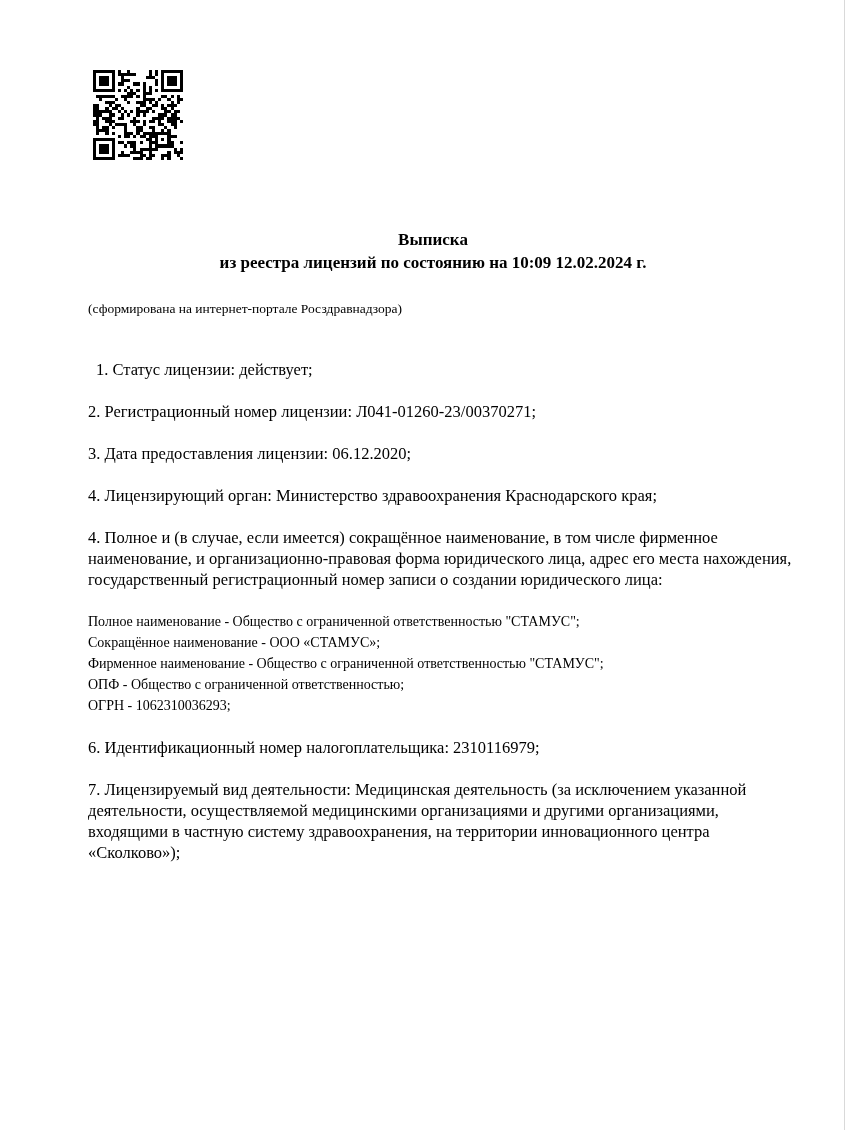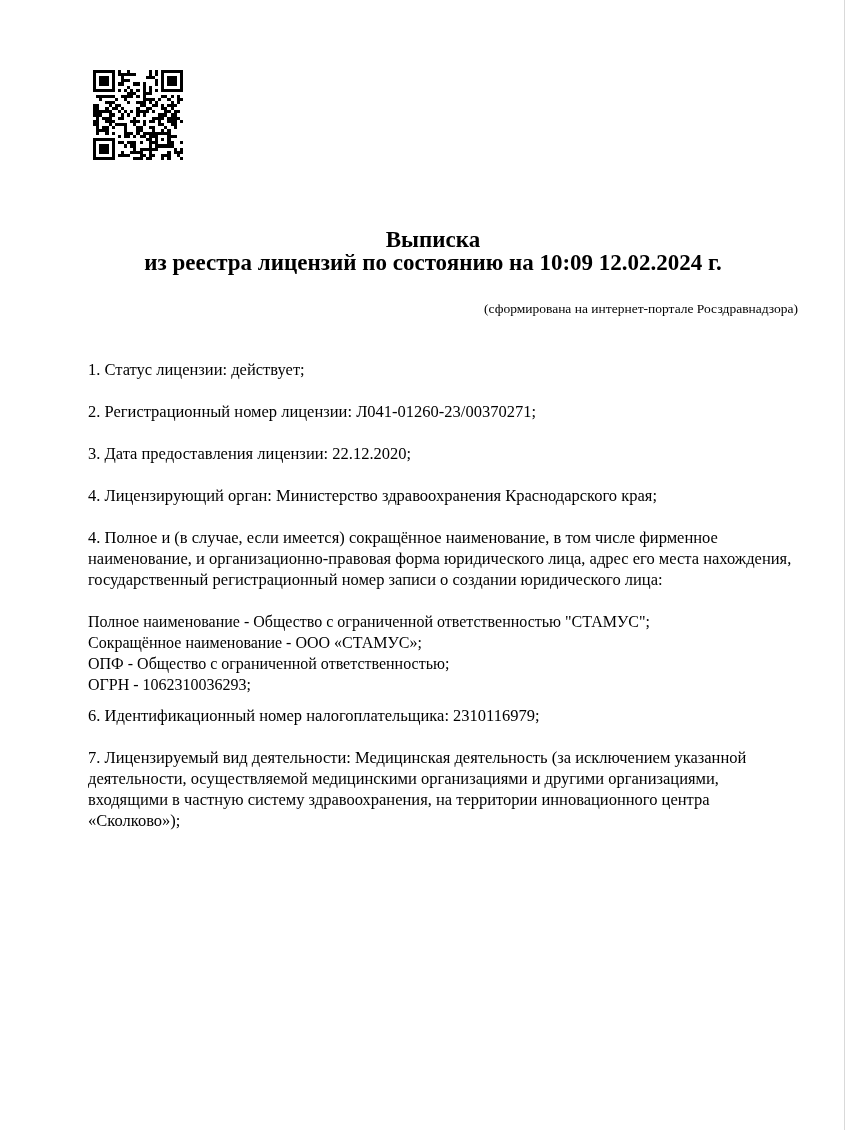--- a/index.html
+++ b/index.html
@@ -25,41 +25,42 @@
   .content{
     position:absolute;
     left:88px;top:0;
     width:710px;
   }
   .title-block{
     margin-top:228px;
     width:690px;
     text-align:center;
     font-weight:bold;
-    font-size:23px;
+    font-size:17px;
     line-height:23px;
   }
   .subtitle{
     margin-top:26px;
-    text-align:right;
+    text-align:left;
     font-size:13.5px;
     line-height:17px;
   }
   .para{
     font-size:16.5px;
     line-height:21px;
     margin:0 0 21px 0;
   }
   .para.first{
     margin-top:42px;
+    margin-left:8px;
   }
   .entity-block{
-    font-size:16px;
+    font-size:14px;
     line-height:21px;
-    margin:0 0 10px 0;
+    margin:0 0 21px 0;
   }
 </style>
 </head>
 <body>
 
 <div class="page">
 
   <svg id="qr-svg" class="qr" viewBox="0 0 29 29" shape-rendering="crispEdges">
       <rect x="0" y="0" width="1" height="1" fill="#000000"></rect>
       <rect x="1" y="0" width="1" height="1" fill="#000000"></rect>
@@ -462,27 +463,28 @@
 
     <div class="title-block">
       <div>Выписка</div>
       <div>из реестра лицензий по состоянию на 10:09 12.02.2024 г.</div>
     </div>
 
     <div class="subtitle">(сформирована на интернет-портале Росздравнадзора)</div>
 
     <div class="para first">1. Статус лицензии: действует;</div>
     <div class="para">2. Регистрационный номер лицензии: Л041-01260-23/00370271;</div>
-    <div class="para">3. Дата предоставления лицензии: 22.12.2020;</div>
+    <div class="para">3. Дата предоставления лицензии: 06.12.2020;</div>
     <div class="para">4. Лицензирующий орган: Министерство здравоохранения Краснодарского края;</div>
     <div class="para">4. Полное и (в случае, если имеется) сокращённое наименование, в том числе фирменное наименование, и организационно-правовая форма юридического лица, адрес его места нахождения, государственный регистрационный номер записи о создании юридического лица:</div>
 
     <div class="entity-block">
       <div>Полное наименование - Общество с ограниченной ответственностью "СТАМУС";</div>
       <div>Сокращённое наименование - ООО «СТАМУС»;</div>
+      <div>Фирменное наименование - Общество с ограниченной ответственностью "СТАМУС";</div>
       <div>ОПФ - Общество с ограниченной ответственностью;</div>
       <div>ОГРН - 1062310036293;</div>
     </div>
 
     <div class="para">6. Идентификационный номер налогоплательщика: 2310116979;</div>
     <div class="para">7. Лицензируемый вид деятельности: Медицинская деятельность (за исключением указанной деятельности, осуществляемой медицинскими организациями и другими организациями, входящими в частную систему здравоохранения, на территории инновационного центра «Сколково»);</div>
 
   </div>
 </div>
 

